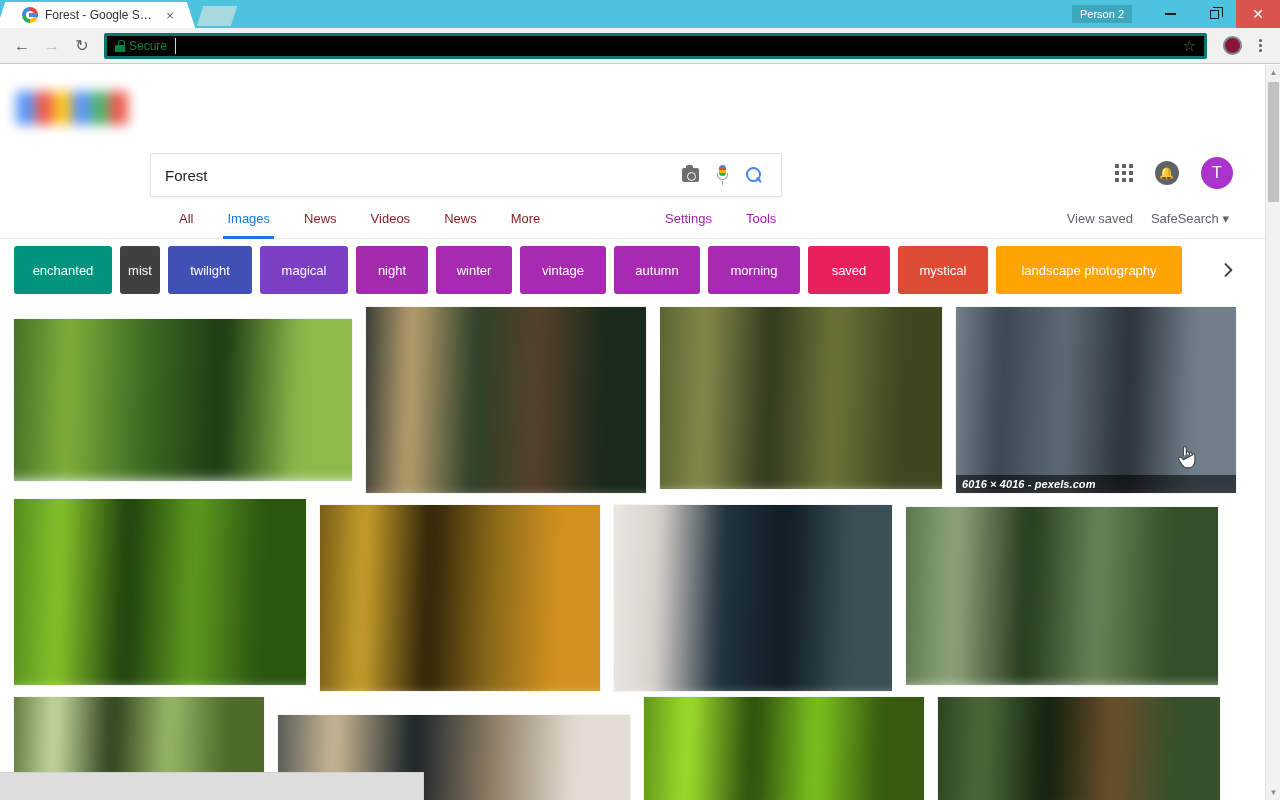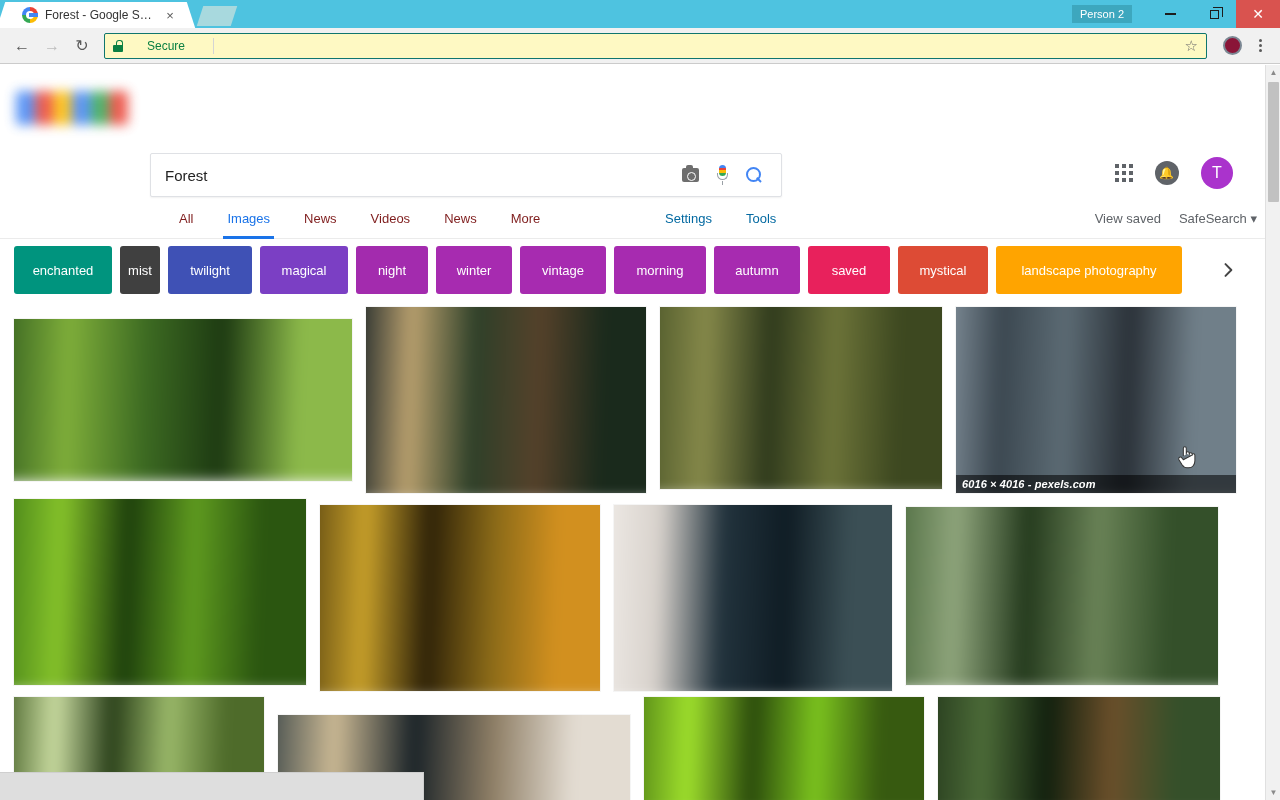--- a/index.html
+++ b/index.html
@@ -93,23 +93,23 @@
   .toolbar {
     height: 36px; background: #F1F1F1; display: flex; align-items: center;
     padding: 0 8px; gap: 2px; border-bottom: 1px solid #CBCBCB;
   }
   .navbtn {
     width: 28px; height: 28px; display: flex; align-items: center;
     justify-content: center; color: #5A5A5A;
   }
   .navbtn.disabled { color: #BDBDBD; }
   .omnibox {
-    flex: 1; height: 26px; background: #fef9c3; border: 1px solid #0f766e;
+    flex: 1; height: 26px; background: #000000; border: 3px solid #0f766e;
     border-radius: 2px; display: flex; align-items: center;
-    padding: 0 8px; margin: 0 6px; gap: 24px; position: relative;
+    padding: 0 8px; margin: 0 6px; gap: 4px; position: relative;
   }
   .lock { width: 10px; height: 12px; position: relative; flex: 0 0 10px; }
   .lock::after {
     content:""; position:absolute; bottom:0; left:0; width:10px; height:7px;
     background:#0B8043; border-radius:1px;
   }
   .lock::before {
     content:""; position:absolute; top:0; left:2.5px; width:5px; height:6px;
     border:1.6px solid #0B8043; border-bottom:none;
     border-radius: 3px 3px 0 0;
@@ -191,22 +191,22 @@
   .navtabs { position:absolute; left:162px; top:0; display:flex; height:42px; gap:0; }
   .navtab {
     font-size: 13px; color: #7f1d1d; padding: 0 17px; height:42px;
     display:flex; align-items:center; position:relative;
   }
   .navtab.active { color:#1A73E8; }
   .navtab.active::after {
     content:""; position:absolute; left:13px; right:13px; bottom:0; height:3px; background:#1A73E8;
   }
   .navtools { position:absolute; left:648px; top:0; display:flex; height:42px; }
-  .navtools .navtab { color:#0369a1; }
-  .navright { position:absolute; right:8px; top:0; height:42px; display:flex; align-items:center; gap:18px; }
+  .navtools .navtab { color:#a21caf; }
+  .navright { position:absolute; right:36px; top:0; height:42px; display:flex; align-items:center; gap:18px; }
   .navright span { font-size:13px; color:#5F6368; }
 
   
   .chipbar {
     height: 62px; display:flex; align-items:center; gap:8px;
     padding: 0 14px; position:relative; overflow:hidden;
   }
   .chip {
     height: 48px; border-radius: 3px; color:#fff; font-size: 13px;
     display:flex; align-items:center; justify-content:center;
@@ -373,22 +373,22 @@
       </div>
 
       <div class="chipbar">
         <div class="chip" style="background: rgb(0, 148, 126); width: 98px;">enchanted</div>
           <div class="chip" style="background: #404040; width: 40px;">mist</div>
           <div class="chip" style="background: rgb(63, 81, 181); width: 84px;">twilight</div>
           <div class="chip" style="background: rgb(123, 63, 196); width: 88px;">magical</div>
           <div class="chip" style="background: rgb(163, 43, 174); width: 72px;">night</div>
           <div class="chip" style="background: rgb(167, 43, 176); width: 76px;">winter</div>
           <div class="chip" style="background: rgb(167, 43, 176); width: 86px;">vintage</div>
+          <div class="chip" style="background: rgb(167, 43, 176); width: 86px;">autumn</div>
           <div class="chip" style="background: rgb(167, 43, 176); width: 92px;">morning</div>
-          <div class="chip" style="background: rgb(167, 43, 176); width: 86px;">autumn</div>
           <div class="chip" style="background: rgb(232, 33, 92); width: 82px;">saved</div>
           <div class="chip" style="background: rgb(221, 75, 53); width: 90px;">mystical</div>
           <div class="chip" style="background: rgb(255, 164, 0); width: 186px;">landscape photography</div>
           <div class="scroll-arrow">
           <svg viewBox="0 0 24 24">
               <path d="M9 5l7 7-7 7" stroke="#444" stroke-width="2.4" fill="none" stroke-linecap="round" stroke-linejoin="round"></path>
             </svg>
         </div>
       </div>
 

